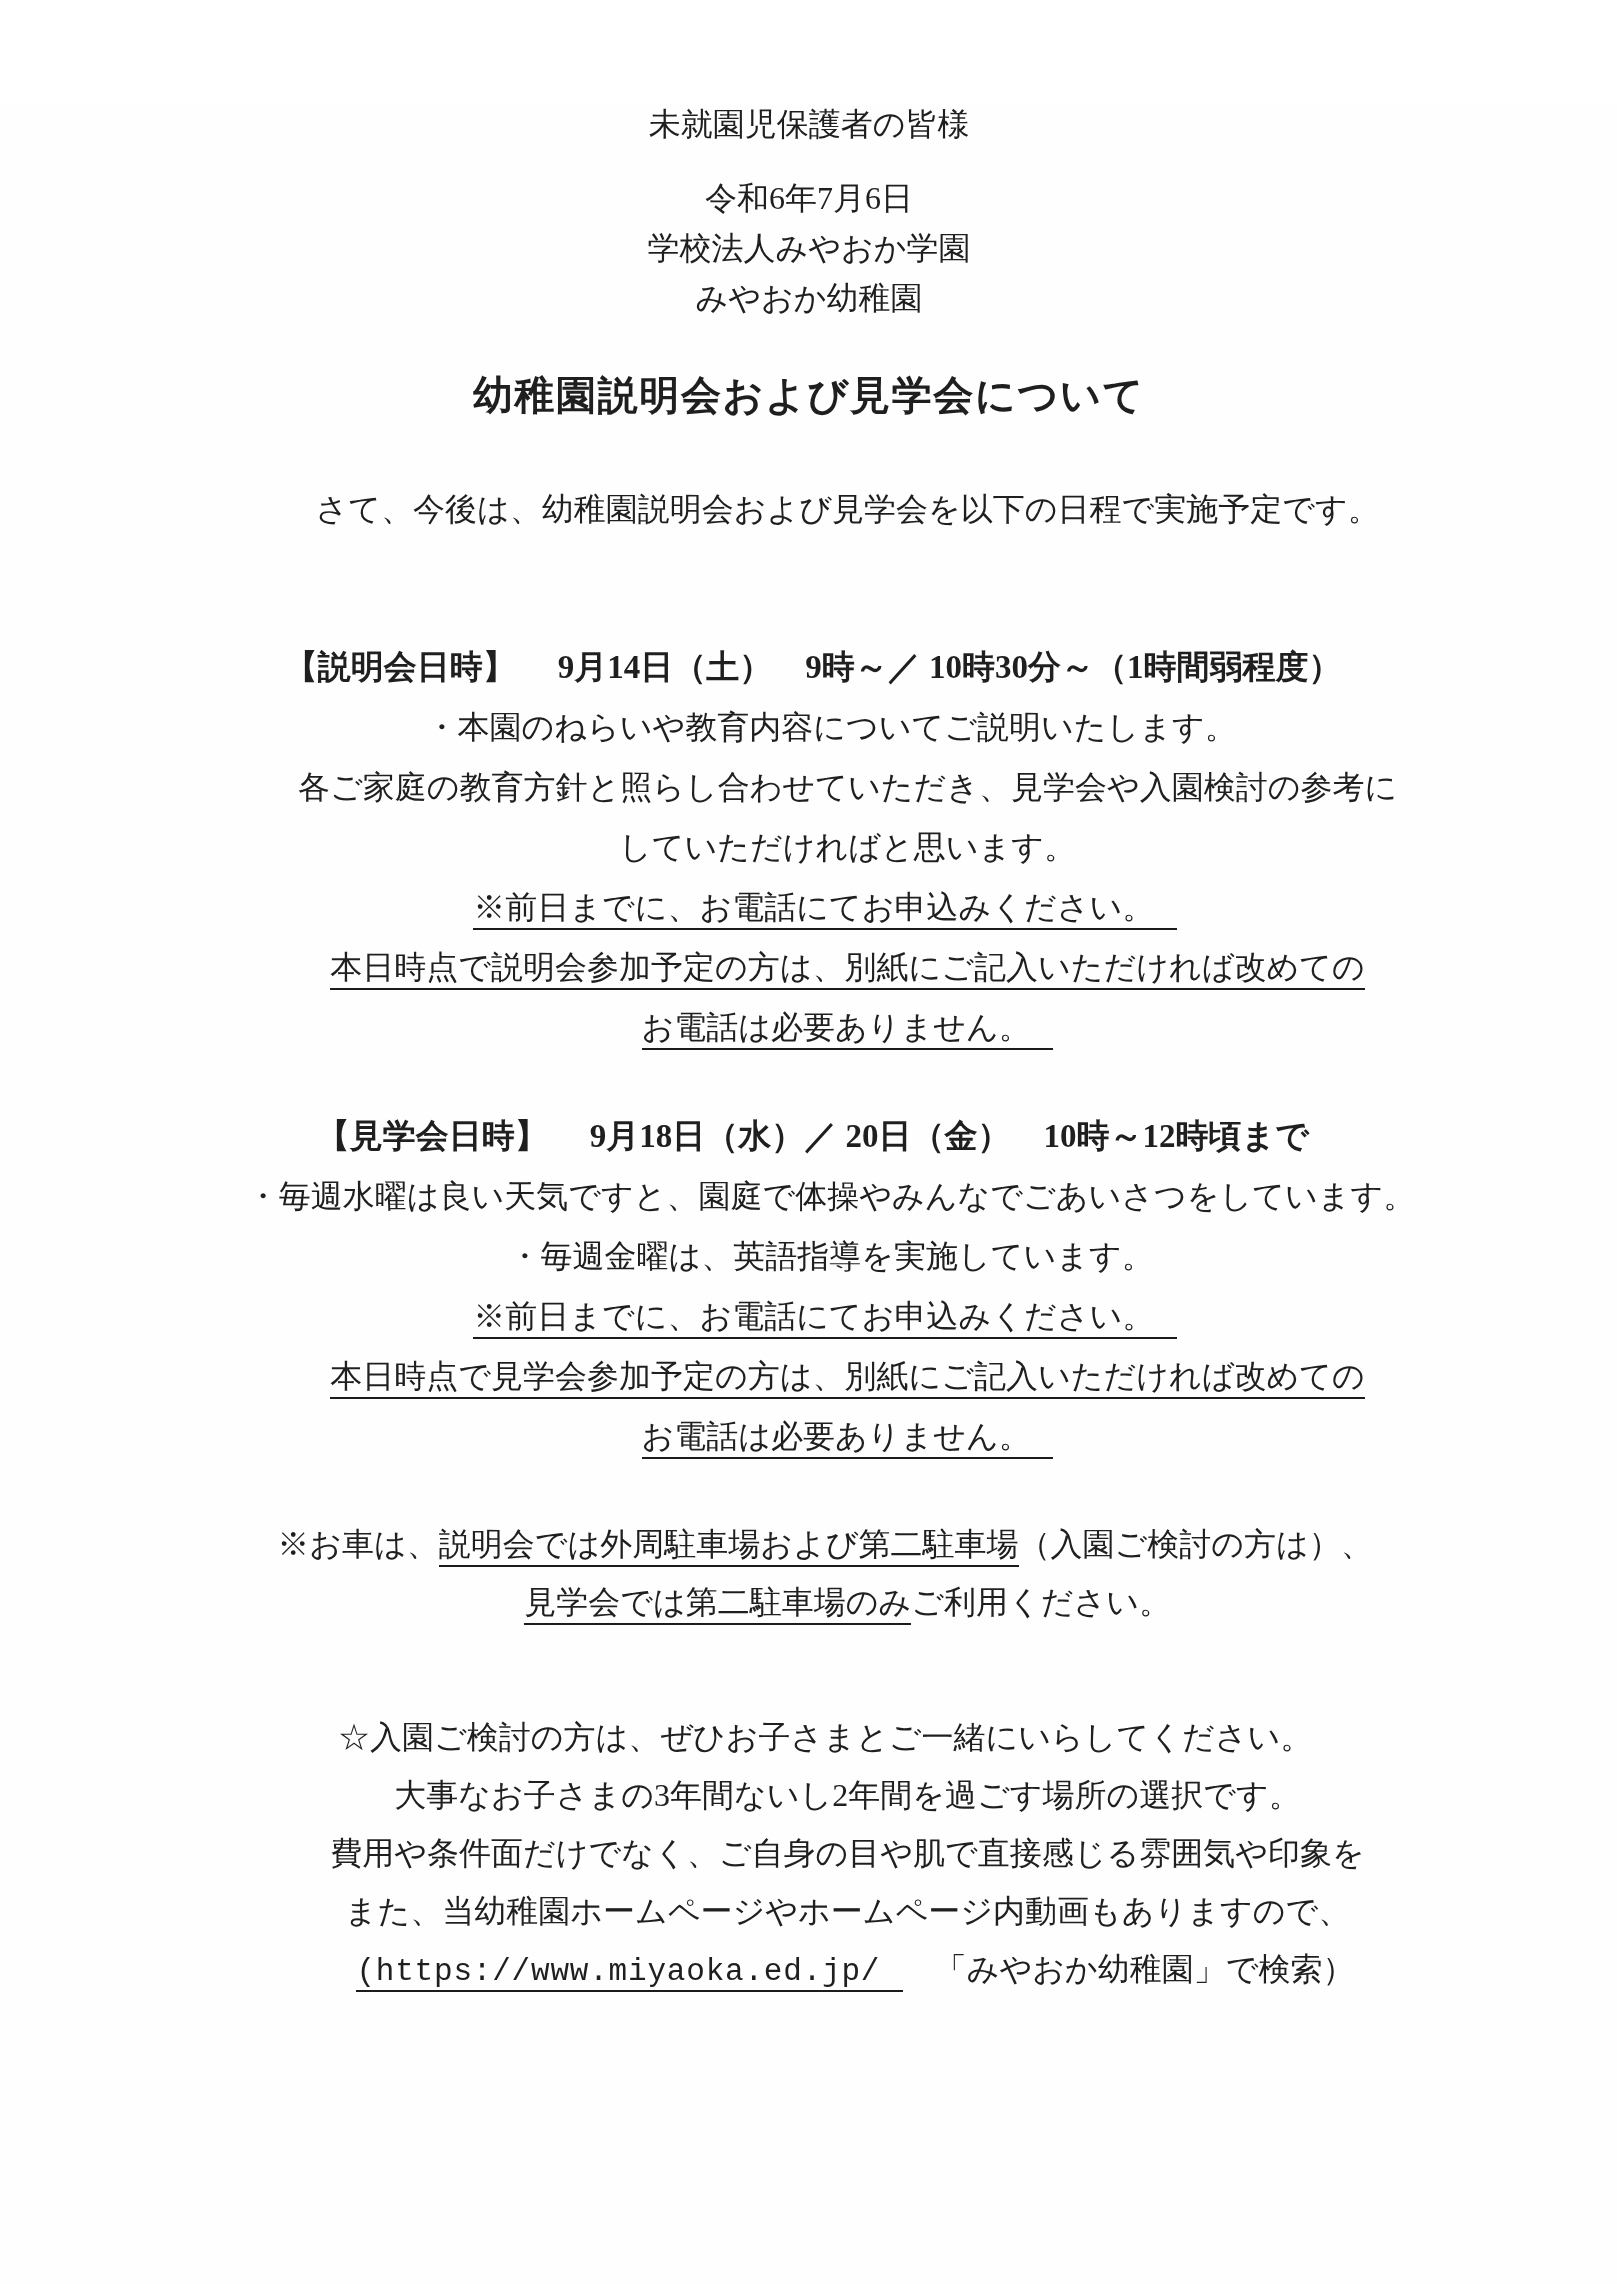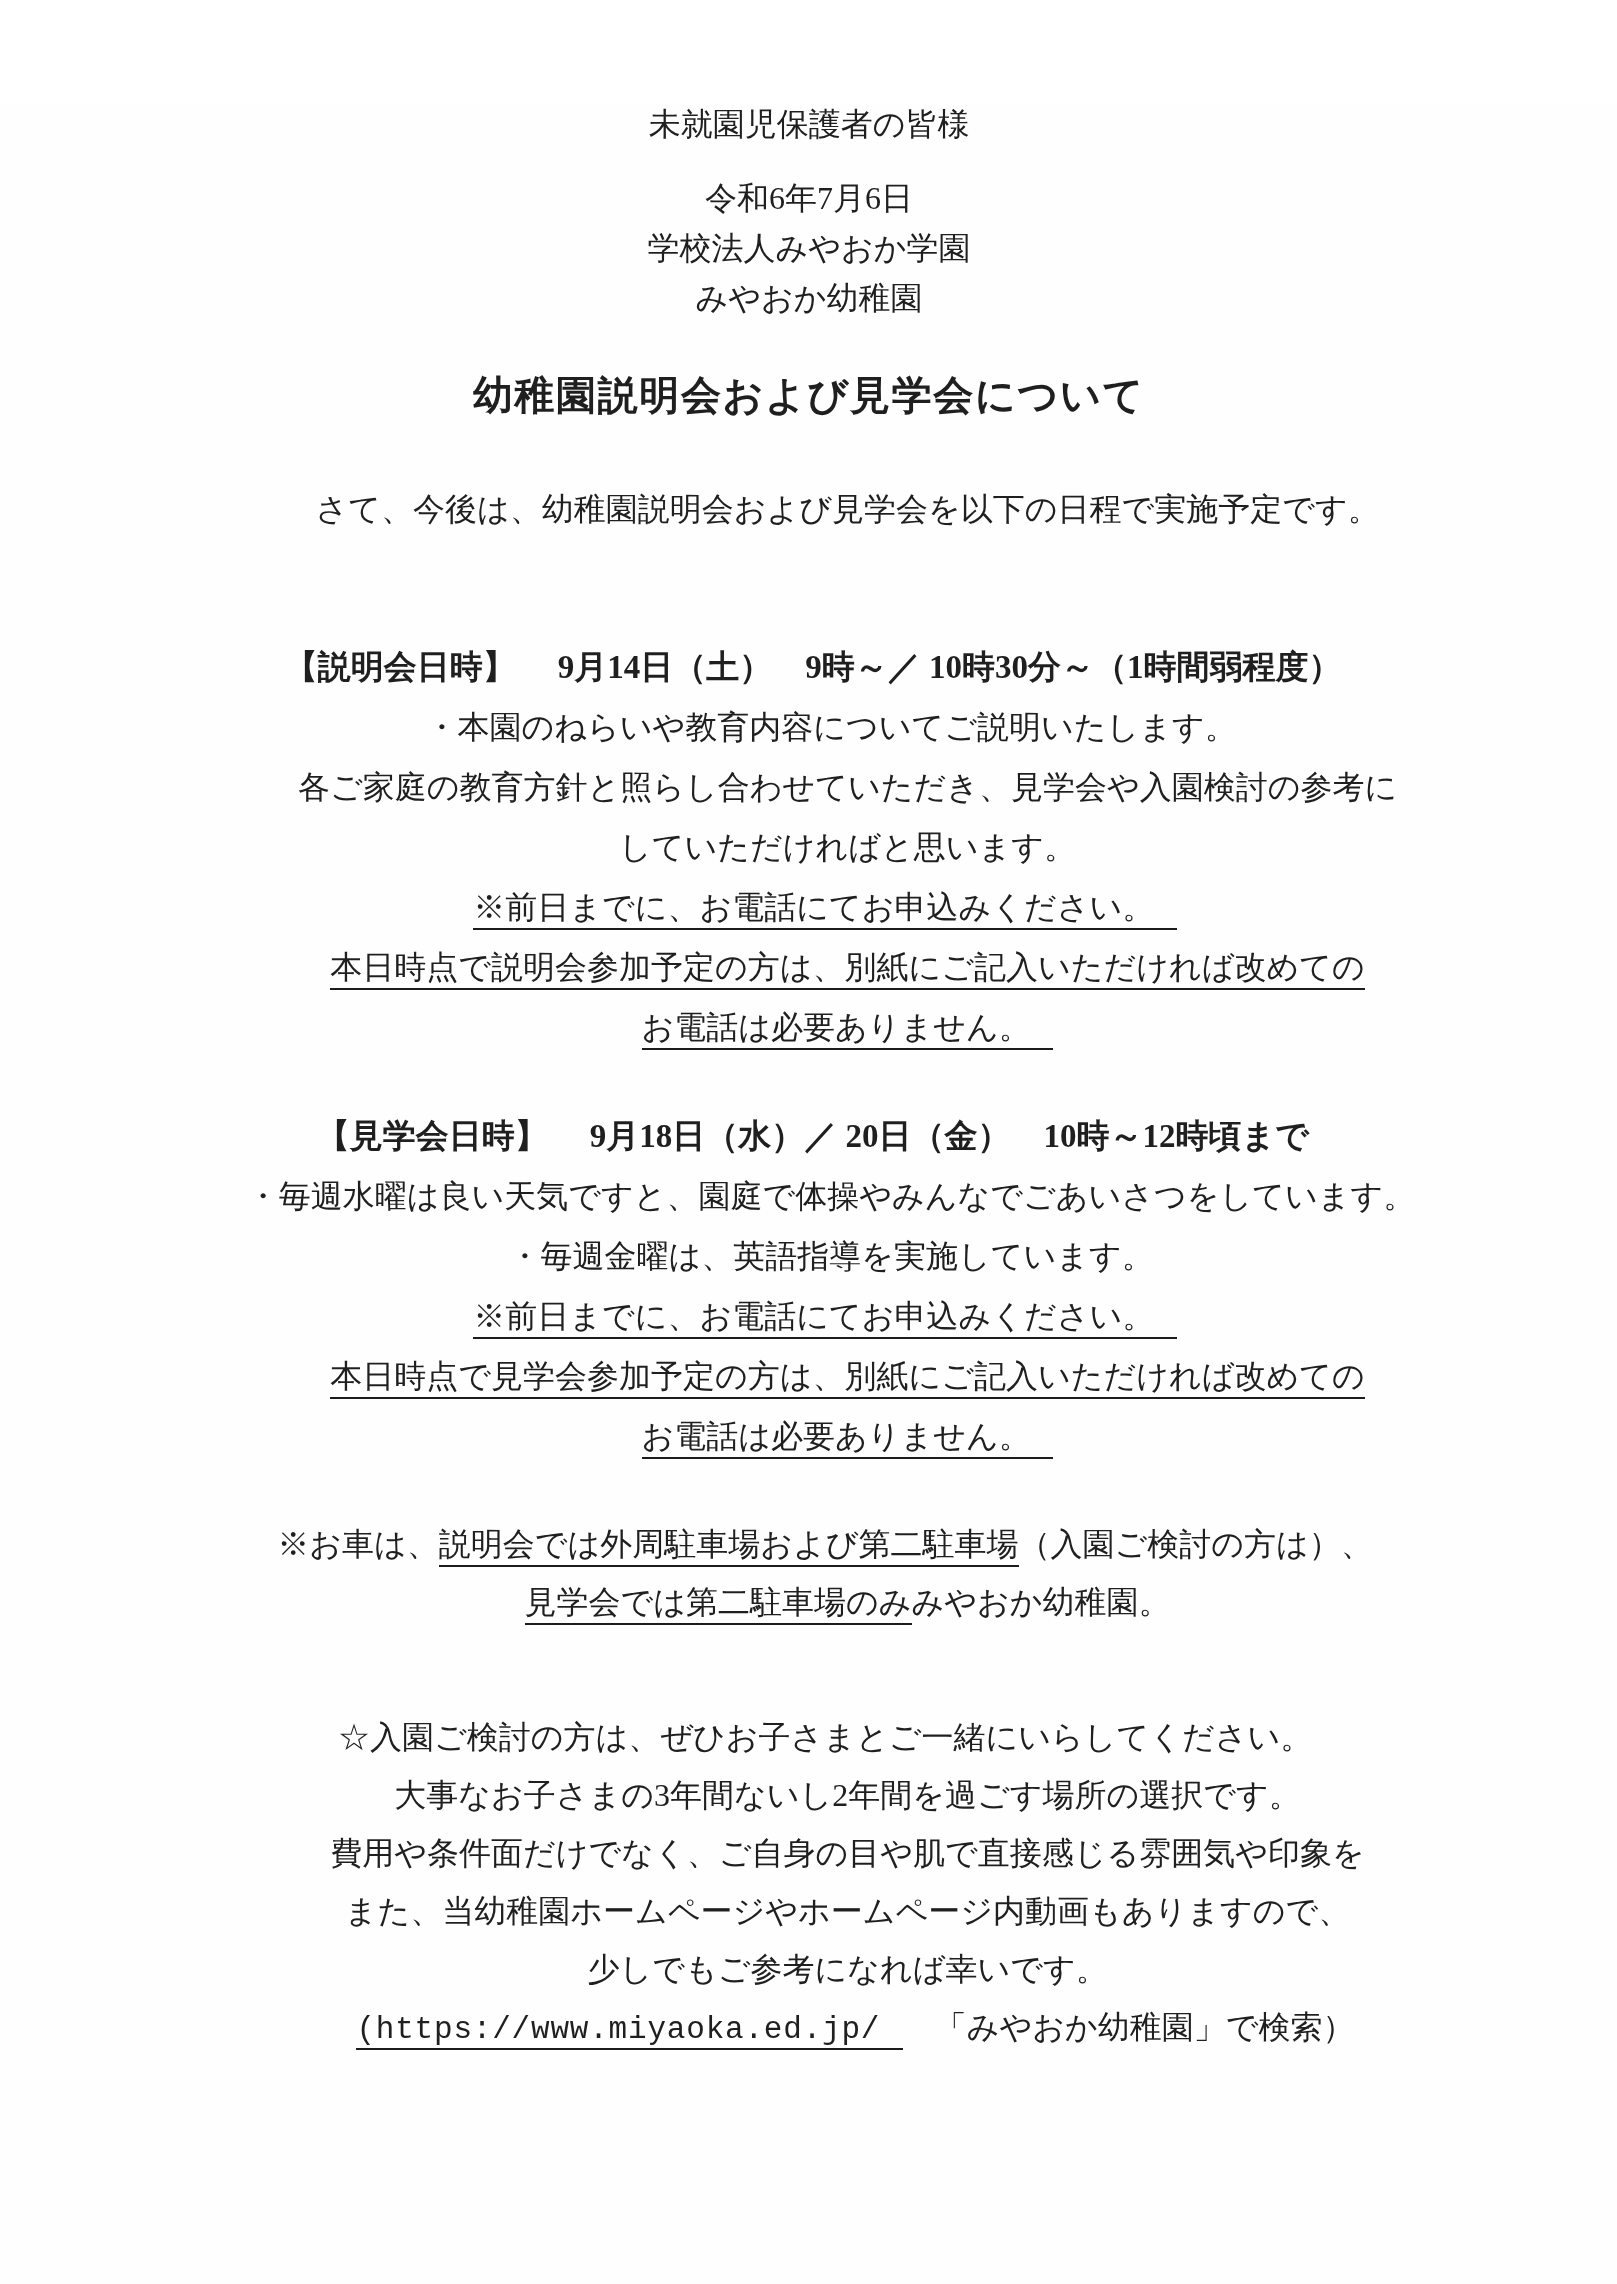--- a/index.html
+++ b/index.html
@@ -122,31 +122,30 @@
     <p class="ind95">
       <span class="u u-ext">お電話は必要ありません。</span>
     </p>
   </div>
 
   <div class="sec sec-parking">
     <p class="ind40">
       <span>※</span><span>お車は、</span><span class="u">説明会では外周駐車場および第二駐車場</span><span>（入園ご検討の方は）、</span>
     </p>
     <p class="ind95">
-      <span class="u">見学会では第二駐車場のみ</span><span>みやおか幼稚園。</span>
+      <span class="u">見学会では第二駐車場のみ</span><span>ご利用ください。</span>
     </p>
   </div>
 
   <div class="sec sec-closing">
     <p class="ind40">
       <span>☆</span><span>入園ご検討の方は、ぜひお子さまとご一緒にいらしてください。</span>
     </p>
     <p class="ind95">大事なお子さまの3年間ないし2年間を過ごす場所の選択です。</p>
     <p class="ind95">費用や条件面だけでなく、ご自身の目や肌で直接感じる雰囲気や印象を</p>
     <p class="ind95">また、当幼稚園ホームページやホームページ内動画もありますので、</p>
-    <p class="ind95">少しでもご参考になれば幸いです。</p>
     <p class="ind115">
       <span class="u u-ext"><span class="mono">(</span><span class="mono">https://www.miyaoka.ed.jp/</span></span><span>　「みやおか幼稚園」で検索）</span>
     </p>
   </div>
 
 </div>
 
 
 </body></html>

